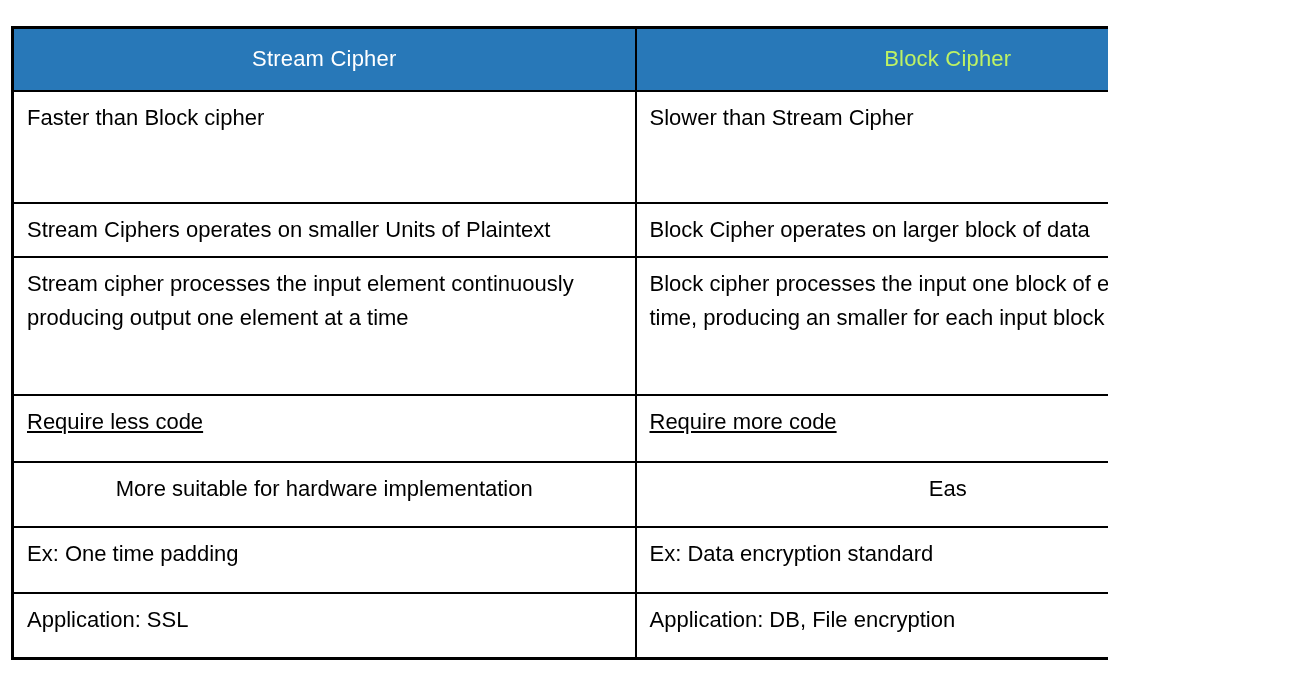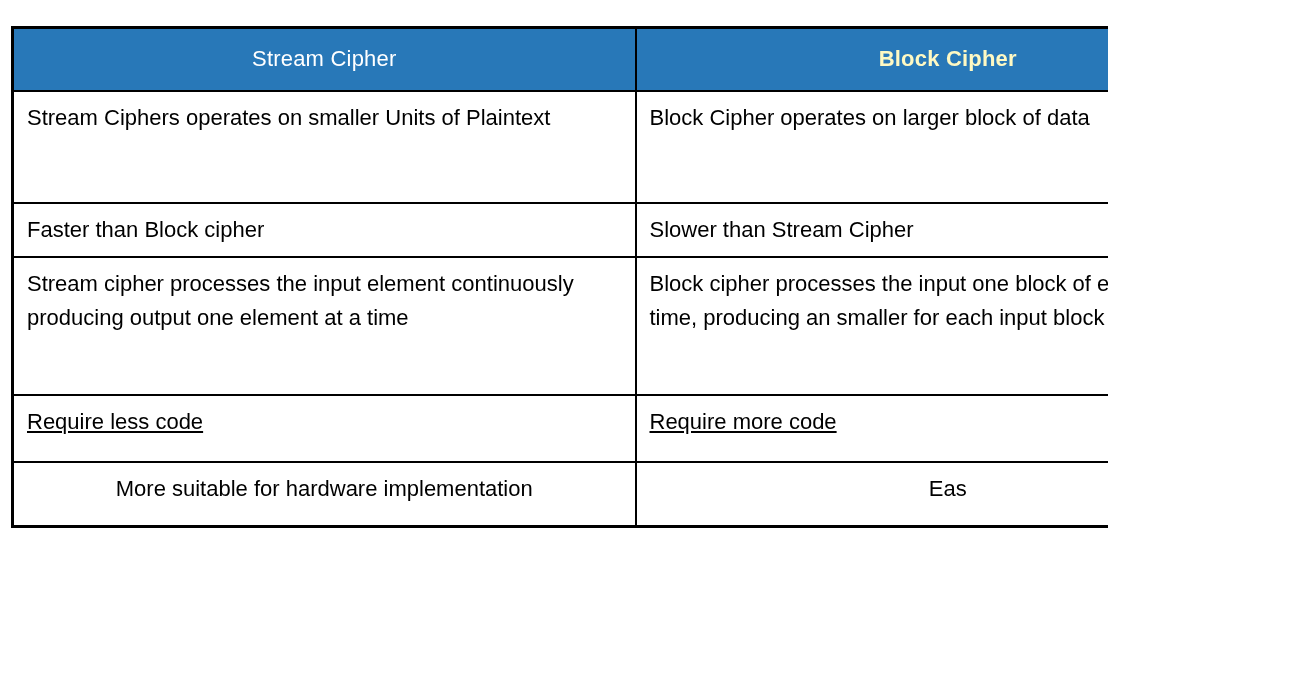--- a/index.html
+++ b/index.html
@@ -66,39 +66,47 @@
 
 <div class="page" style="background: rgb(255, 255, 255);">
   <table class="cmp">
     <colgroup>
       <col class="left-col">
       <col class="right-col">
     </colgroup>
     <thead>
       <tr>
         <th style="background: rgb(40, 120, 184); color: rgb(255, 255, 255);">Stream Cipher</th>
-        <th style="background: rgb(40, 120, 184); color: #fef9c3; font-weight: bold;">Block Cipher</th>
+        <th style="background: rgb(40, 120, 184); color: #bef264;">Block Cipher</th>
       </tr>
     </thead>
     <tbody>
         <tr>
+          <td>Faster than Block cipher</td>
+          <td>Slower than Stream Cipher</td>
+        </tr>
+        <tr>
           <td>Stream Ciphers operates on smaller Units of Plaintext</td>
           <td>Block Cipher operates on larger block of data</td>
-        </tr>
-        <tr>
-          <td>Faster than Block cipher</td>
-          <td>Slower than Stream Cipher</td>
         </tr>
         <tr>
           <td>Stream cipher processes the input element continuously producing output one element at a time</td>
           <td>Block cipher processes the input one block of element at a time, producing an smaller for each input block</td>
         </tr>
         <tr>
           <td>Require less code</td>
           <td>Require more code</td>
         </tr>
         <tr>
           <td>More suitable for hardware implementation</td>
           <td>Eas</td>
         </tr>
+        <tr>
+          <td>Ex: One time padding</td>
+          <td>Ex: Data encryption standard</td>
+        </tr>
+        <tr>
+          <td>Application: SSL</td>
+          <td>Application: DB, File encryption</td>
+        </tr>
       </tbody>
   </table>
 </div>
 
 </body></html>

